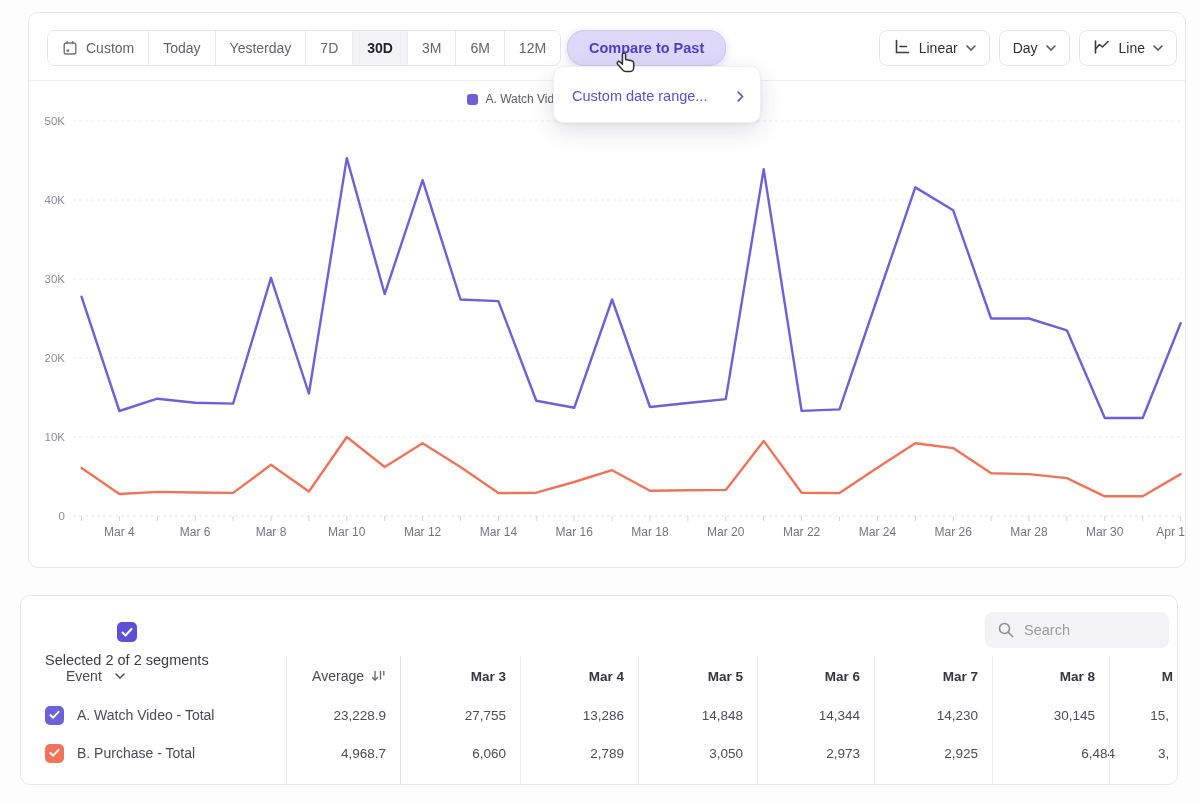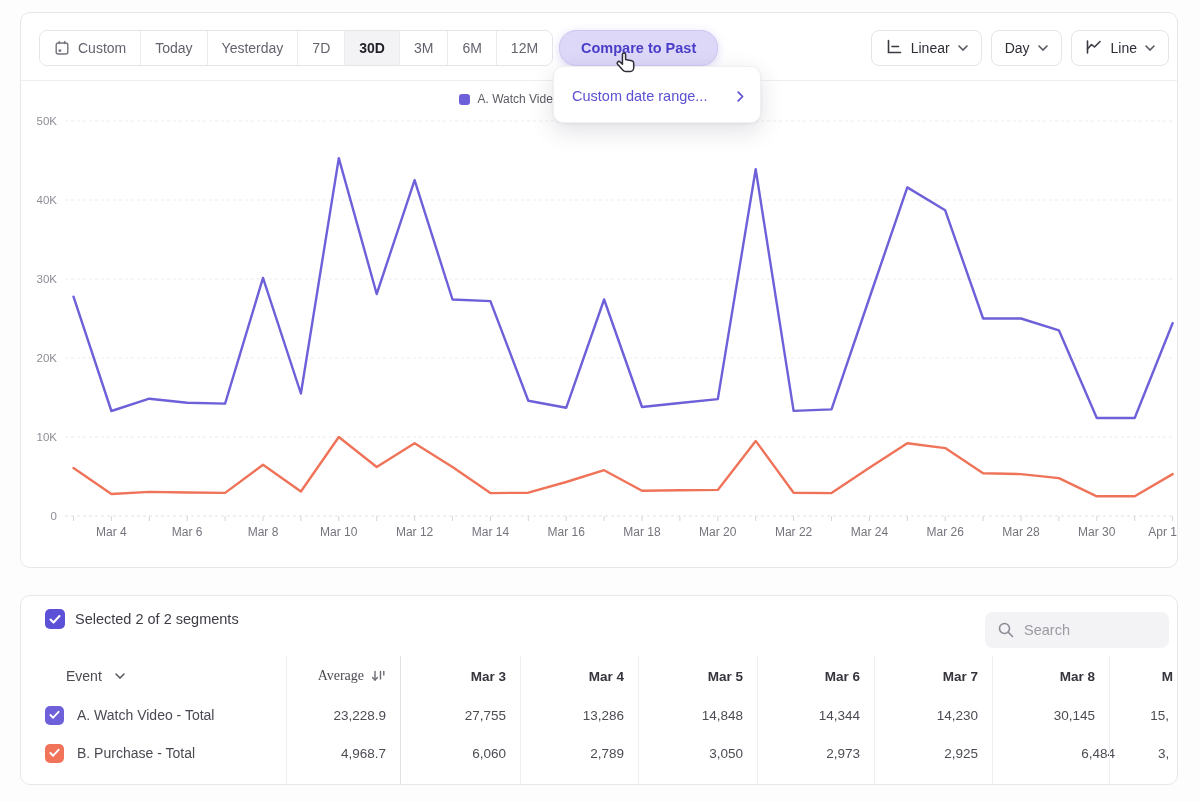--- a/index.html
+++ b/index.html
@@ -1,20 +1,20 @@
 <!DOCTYPE html>
 <html><head>
 <meta charset="utf-8">
 <style>
   * { margin:0; padding:0; box-sizing:border-box; }
   html,body { background:#fff; }
   .page { position:relative; width:1200px; height:802px; background:#fdfdfe; overflow:hidden;
           font-family:"Liberation Sans","DejaVu Sans",sans-serif; color:#33333b; }
   .card { position:absolute; background:#fff; border:1px solid #e7e7ea; border-radius:10px; }
-  .chart-card { left:20px; top:12px; width:1158px; height:556px; }
+  .chart-card { left:28px; top:12px; width:1158px; height:556px; }
   .table-card { left:20px; top:595px; width:1158px; height:190px; overflow:hidden; }
 
   
   .seg-group { position:absolute; left:18px; top:17px; height:36px; display:inline-flex;
                border:1px solid #e5e5e9; border-radius:8px; overflow:hidden; background:#fff; }
   .seg { display:flex; align-items:center; gap:8px; padding:0 14px; font-size:14px; color:#63636d;
          background:#fff; border:none; border-right:1px solid #ebebee; cursor:pointer; white-space:nowrap;
          font-family:inherit; }
   .seg:last-child { border-right:none; }
   .seg.active { background:#f3f3f5; color:#1f1f27; font-weight:bold; }
@@ -38,22 +38,22 @@
   
   .dropdown { position:absolute; left:553px; top:66px; width:208px; background:#fff;
               border:1px solid #f0f0f2; border-radius:10px; padding:9px 0 4px 0; z-index:10;
               box-shadow:0 8px 24px rgba(40,40,70,.14), 0 1px 3px rgba(0,0,0,.06); }
   .dd-item { padding:12px 18px; font-size:14.5px; color:#3c3c45; cursor:pointer; }
   .dd-custom { display:flex; justify-content:space-between; align-items:center;
                padding:12px 16px 14px 18px; color:#5b4fd2; font-size:14.5px; cursor:pointer; }
   .cursor-hand { position:absolute; left:612px; top:50px; z-index:20; }
 
   
-  .seg-select { position:absolute; left:24px; top:13px; display:flex; gap:10px; align-items:center;
-                font-size:14.5px; color:#3d3d46; }
+  .seg-select { position:absolute; left:24px; top:26px; display:flex; gap:10px; align-items:center;
+                font-size:14.5px; color:#3d3d46;flex-direction:column; }
   .checkbox { width:20px; height:20px; border-radius:5px; display:flex; align-items:center;
               justify-content:center; flex:0 0 auto; cursor:pointer; }
   .search { position:absolute; right:8px; top:16px; width:184px; height:36px; background:#f3f3f5;
             border-radius:8px; display:flex; align-items:center; gap:9px; padding:0 12px; }
   .search input { border:none; outline:none; background:transparent; font-size:14.5px; width:130px;
                   color:#3d3d46; font-family:inherit; }
   .search input::placeholder { color:#9a9aa3; }
 
   .tbl { position:absolute; left:0; top:60px; right:0; bottom:0; }
   .trow { display:flex; height:38px; align-items:center; }
@@ -251,21 +251,21 @@
     </div>
 
     <div class="tbl" id="tbl">
         <div class="trow head">
           <div class="cell eventcell" style="flex: 0 0 265px; width: 265px; padding-left: 45px;">
             <span>Event</span>
             <svg width="10" height="6" viewBox="0 0 10 6" fill="none" stroke="#55555e" stroke-width="1.5" stroke-linecap="round">
               <polyline points="1,1 5,5 9,1"></polyline>
             </svg>
           </div>
-          <div class="cell avghead" style="flex: 0 0 114px; width: 114px; font-family: Liberation Serif, serif;">
+          <div class="cell avghead" style="flex: 0 0 114px; width: 114px;">
             <span>Average</span>
             <svg width="15" height="14" viewBox="0 0 15 14" fill="none" stroke="#6a6a74" stroke-width="1.4" stroke-linecap="round" stroke-linejoin="round">
               <path d="M4 2.5 V11"></path>
               <polyline points="1.6,8.6 4,11 6.4,8.6"></polyline>
               <path d="M9.5 2.5 V10"></path>
               <path d="M12.8 2.5 V6"></path>
             </svg>
           </div>
           <div class="cell datehead" style="flex: 0 0 120px; width: 120px;">Mar 3</div>
           <div class="cell datehead" style="flex: 0 0 118px; width: 118px;">Mar 4</div>

